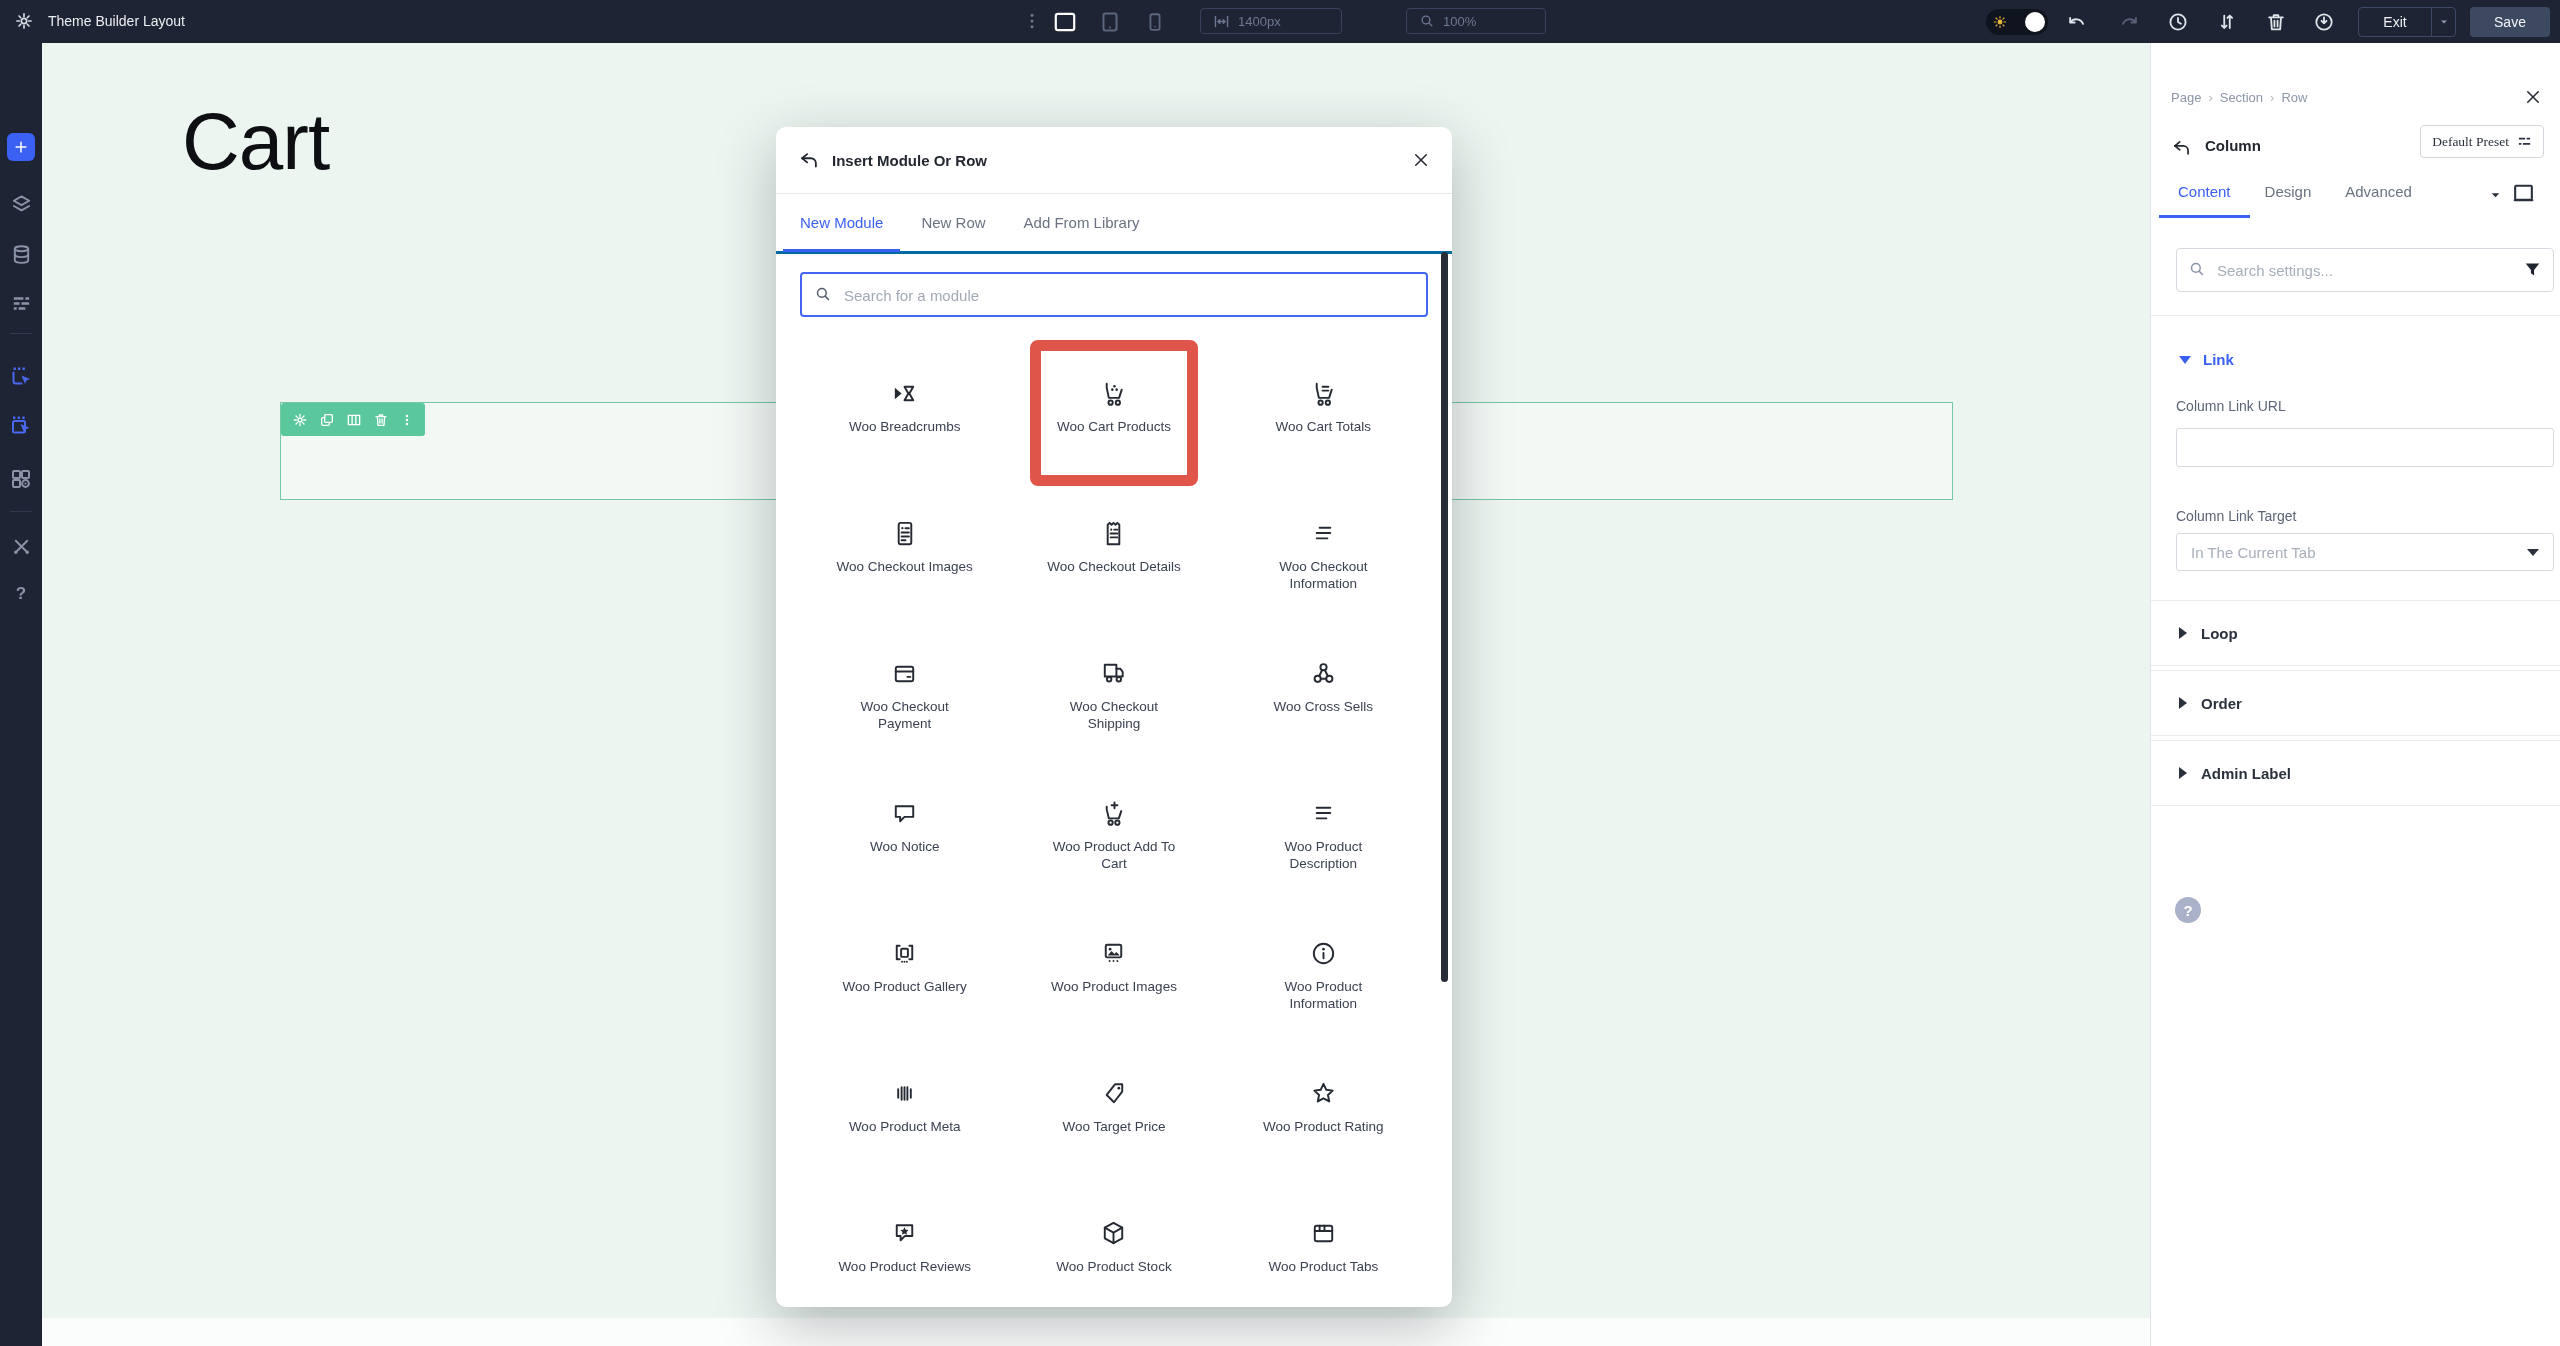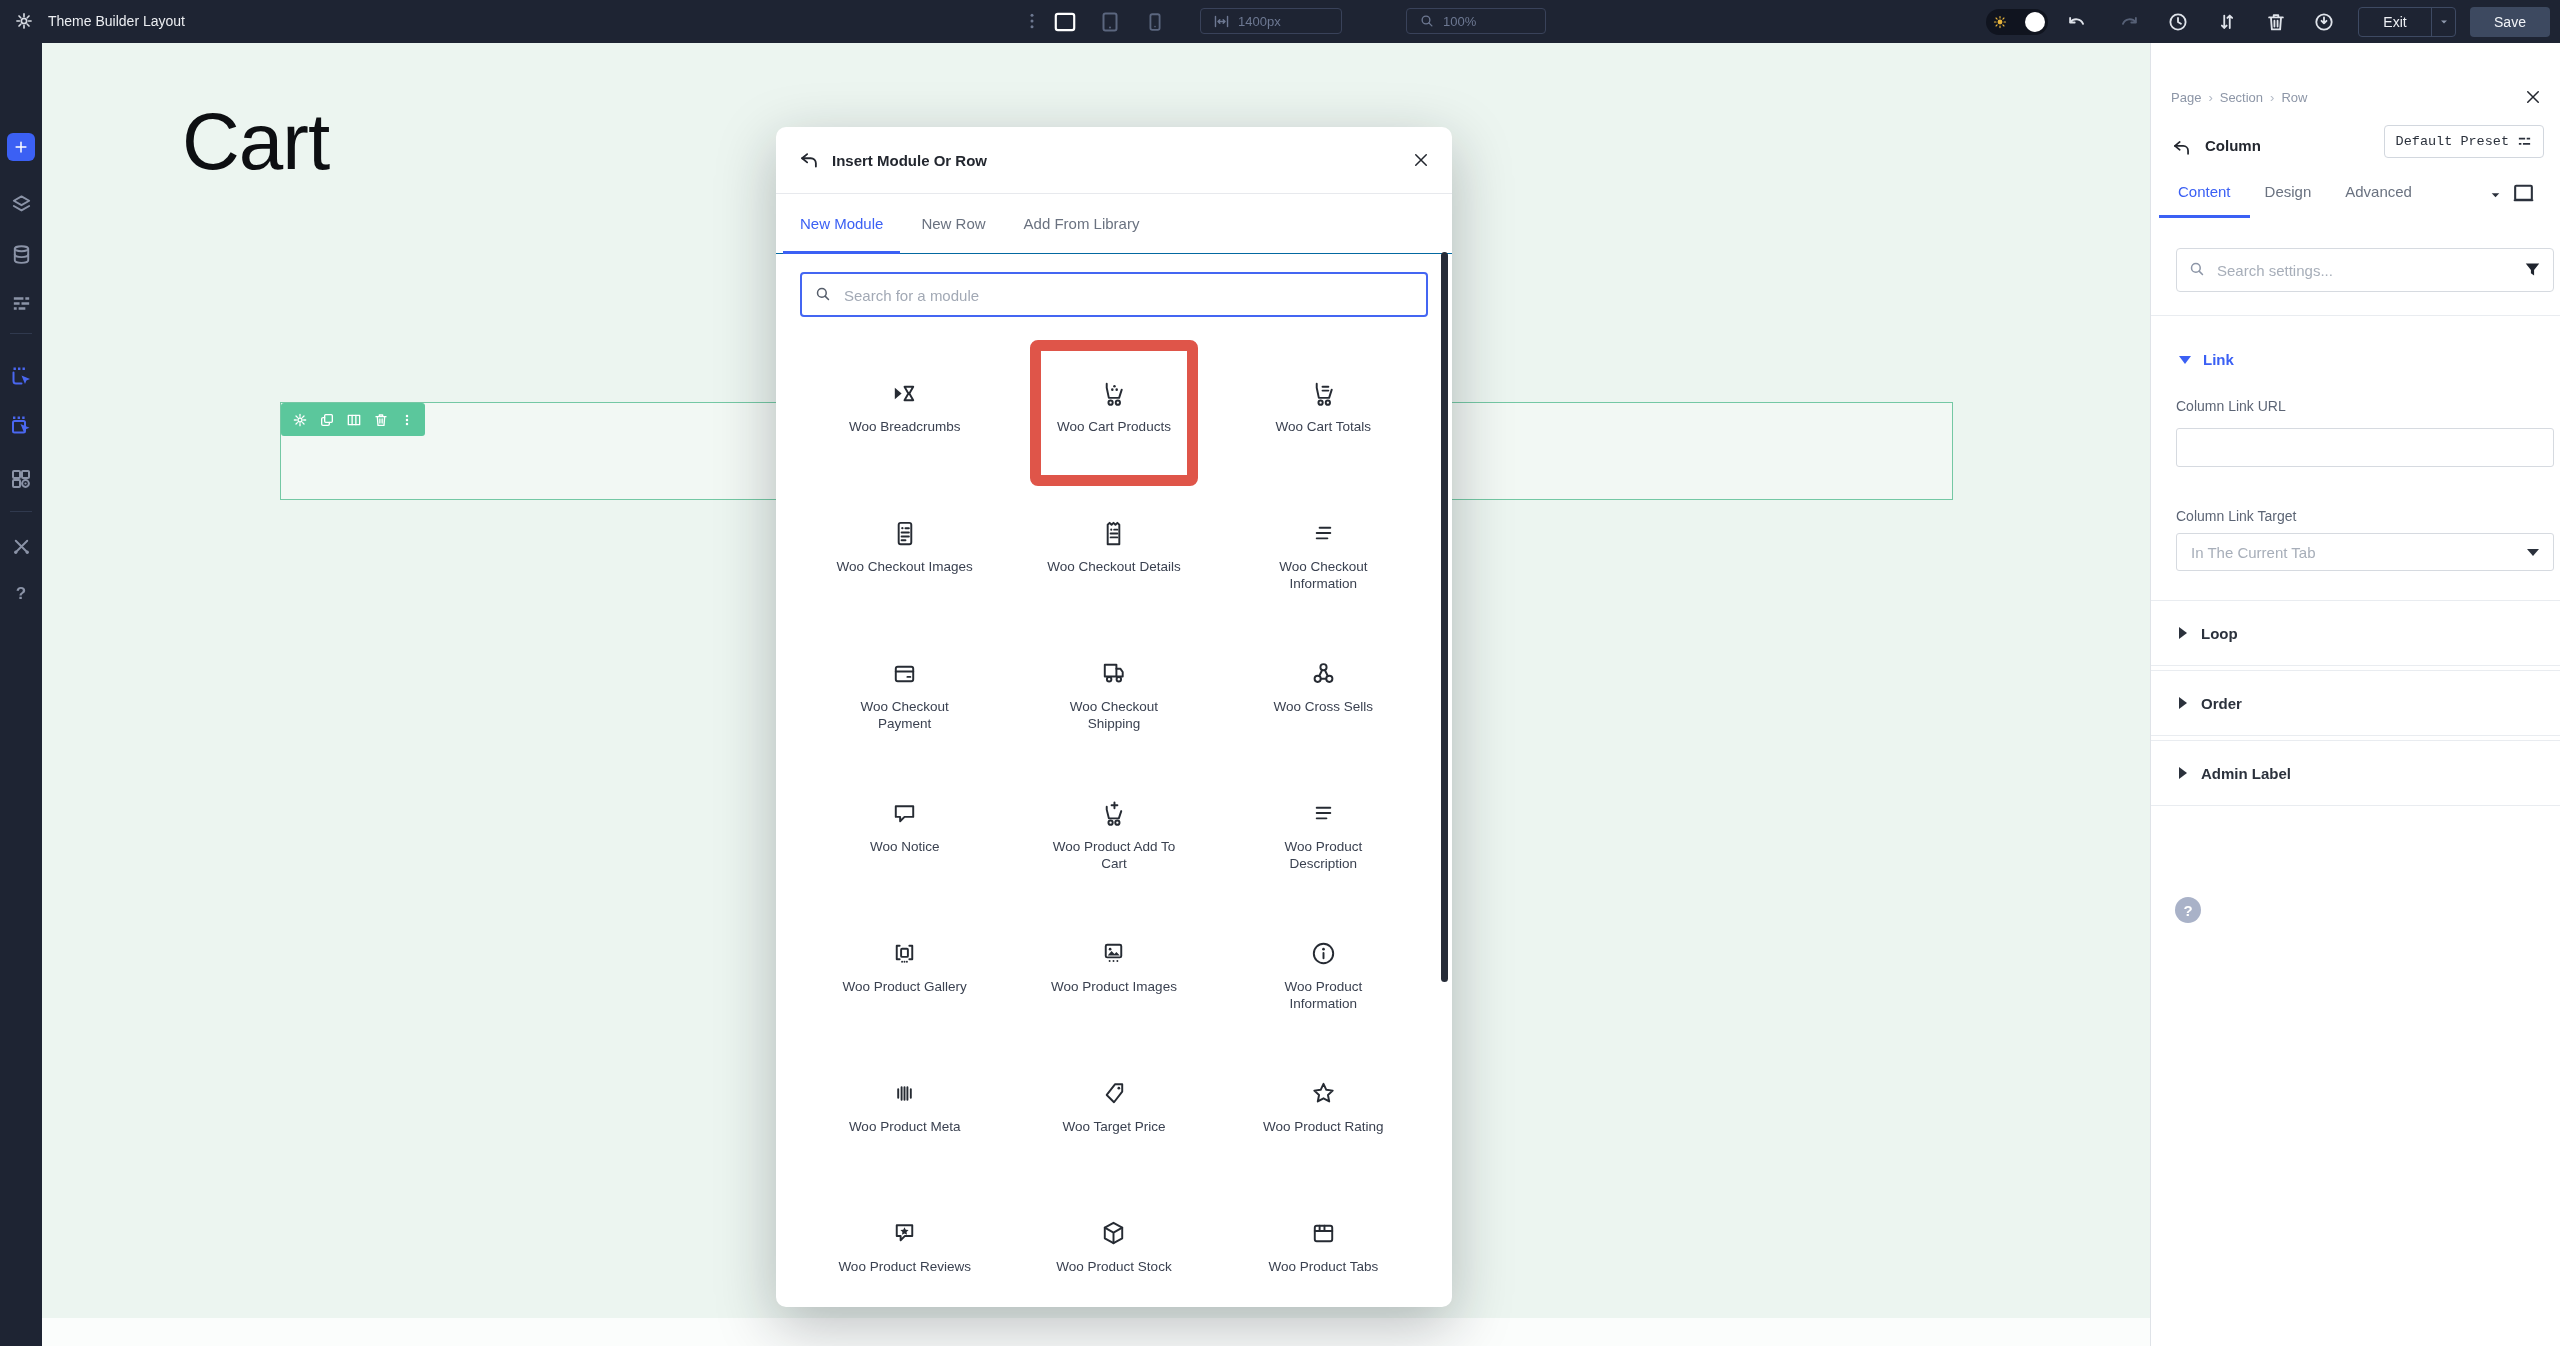--- a/index.html
+++ b/index.html
@@ -47,21 +47,21 @@
                display:flex;align-items:center;gap:11px;padding:0 11px;color:#fff;}
   .canvas-bottom{position:absolute;left:42px;top:1318px;width:2108px;height:28px;background:#fbfdfc;}
 
   
   .modal{position:absolute;left:776px;top:127px;width:676px;height:1180px;background:#fff;border-radius:10px;
          box-shadow:0 18px 60px rgba(20,25,35,.28);overflow:hidden;}
   .m-head{position:absolute;left:0;top:0;width:100%;height:67px;border-bottom:1px solid #e7e9ed;box-sizing:border-box;}
   .m-back{position:absolute;left:22px;top:23px;color:#23272f;}
   .m-title{position:absolute;left:56px;top:25px;font-size:15px;font-weight:700;color:#23272f;}
   .m-close{position:absolute;right:22px;top:24px;color:#23272f;cursor:pointer;}
-  .m-tabs{position:absolute;left:0;top:67px;width:100%;height:60px;border-bottom:1px solid #0369a1;box-sizing:border-box;
+  .m-tabs{position:absolute;left:0;top:67px;width:100%;height:60px;border-bottom:3px solid #0369a1;box-sizing:border-box;
           display:flex;gap:38px;padding:0 24px;}
   .m-tab{position:relative;display:flex;align-items:center;font-size:15px;color:#6a7280;cursor:pointer;}
   .m-tab.active{color:#3b60f4;}
   .m-tab.active::after{content:"";position:absolute;left:-17px;right:-17px;bottom:-1px;height:3px;background:#3b60f4;}
   .m-search{position:absolute;left:24px;top:145px;width:628px;height:45px;border:2px solid #4466f2;border-radius:4px;box-sizing:border-box;}
   .m-search input{position:absolute;left:40px;top:0;width:570px;height:41px;border:none;outline:none;font-size:15px;color:#3a4150;
                   font-family:"Liberation Sans",sans-serif;background:transparent;}
   .m-search input::placeholder{color:#a2a9b5;}
   .m-search .mag{position:absolute;left:12px;top:11px;color:#555d6a;}
   .module-grid{position:absolute;left:24px;top:213px;width:628px;display:grid;grid-template-columns:repeat(3,1fr);grid-auto-rows:140px;}
@@ -73,21 +73,21 @@
   .m-scroll{position:absolute;left:1441px;top:252px;width:7px;height:730px;background:#262c38;border-radius:4px;}
 
   
   .panel{position:absolute;left:2150px;top:43px;width:410px;height:1303px;background:#fff;border-left:1px solid #dfe3e8;box-sizing:border-box;}
   .p-crumb{position:absolute;left:20px;top:47px;font-size:13px;color:#8d96a7;}
   .p-crumb .sep{margin:0 7px;color:#b3bac6;}
   .p-close{position:absolute;right:18px;top:45px;color:#23272f;cursor:pointer;}
   .p-back{position:absolute;left:20px;top:95px;color:#23272f;}
   .p-title{position:absolute;left:54px;top:94px;font-size:15px;font-weight:700;color:#23272f;}
   .p-preset{position:absolute;right:16px;top:82px;height:33px;border:1px solid #d2d7de;border-radius:4px;background:#fff;
-            display:flex;align-items:center;gap:8px;padding:0 11px;font-size:13.5px;color:#2b313c;font-family:Liberation Mono, monospace;}
+            display:flex;align-items:center;gap:8px;padding:0 11px;font-size:13.5px;color:#2b313c;font-family:Liberation Serif, serif;}
   .p-tabs{position:absolute;left:27px;top:140px;display:flex;gap:34px;}
   .p-tab{position:relative;font-size:15px;color:#6a7280;padding-bottom:18px;cursor:pointer;}
   .p-tab.active{color:#3b60f4;}
   .p-tab.active::after{content:"";position:absolute;left:-19px;right:-19px;bottom:0;height:3px;background:#3b60f4;}
   .p-caret{position:absolute;left:338px;top:146px;color:#2b313c;}
   .p-viewsq{position:absolute;left:360px;top:138px;color:#2b313c;}
   .p-search{position:absolute;left:25px;top:205px;width:378px;height:44px;border:1px solid #d6dae0;border-radius:4px;box-sizing:border-box;}
   .p-search input{position:absolute;left:38px;top:0;width:300px;height:40px;border:none;outline:none;font-size:15px;color:#3a4150;
                   background:transparent;font-family:"Liberation Sans",sans-serif;}
   .p-search input::placeholder{color:#a7aeb9;}

